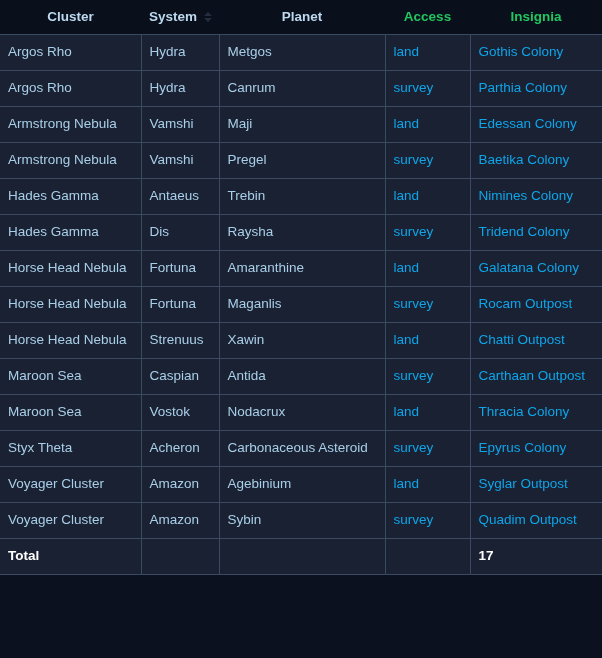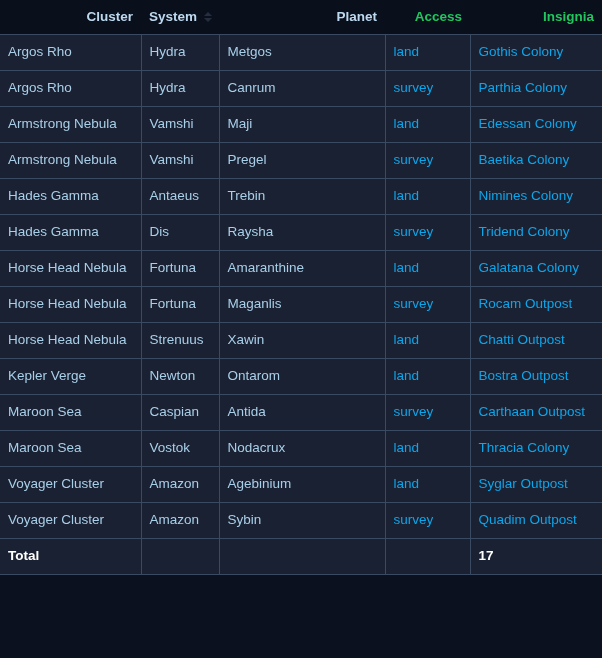--- a/index.html
+++ b/index.html
@@ -21,21 +21,21 @@
     table-layout: fixed;
     font-size: 13.5px;
   }
 
   
   thead tr {
     background: #0a0f1c;
   }
   thead th {
     background: #0a0f1c;
-    text-align: right;
+    text-align: center;
     font-weight: bold;
     font-size: 13.5px;
     padding: 9px 8px 10px 8px;
     vertical-align: middle;
     white-space: nowrap;
     border: none;
   }
   th.link-head {
     color: #bcd9ef;
   }
@@ -195,39 +195,39 @@
         <td class="cell-plain">Rocam Outpost</td>
       </tr>
       <tr>
         <td class="cell-link">Horse Head Nebula</td>
         <td class="cell-link">Strenuus</td>
         <td class="cell-link">Xawin</td>
         <td class="cell-plain">land</td>
         <td class="cell-plain">Chatti Outpost</td>
       </tr>
       <tr>
-        <td class="cell-link">Kepler Verge</td>
-        <td class="cell-link">Newton</td>
-        <td class="cell-link">Ontarom</td>
-        <td class="cell-plain">land</td>
-        <td class="cell-plain">Bostra Outpost</td>
-      </tr>
-      <tr>
         <td class="cell-link">Maroon Sea</td>
         <td class="cell-link">Caspian</td>
         <td class="cell-link">Antida</td>
         <td class="cell-plain">survey</td>
         <td class="cell-plain">Carthaan Outpost</td>
       </tr>
       <tr>
         <td class="cell-link">Maroon Sea</td>
         <td class="cell-link">Vostok</td>
         <td class="cell-link">Nodacrux</td>
         <td class="cell-plain">land</td>
         <td class="cell-plain">Thracia Colony</td>
+      </tr>
+      <tr>
+        <td class="cell-link">Styx Theta</td>
+        <td class="cell-link">Acheron</td>
+        <td class="cell-link">Carbonaceous Asteroid</td>
+        <td class="cell-plain">survey</td>
+        <td class="cell-plain">Epyrus Colony</td>
       </tr>
       <tr>
         <td class="cell-link">Voyager Cluster</td>
         <td class="cell-link">Amazon</td>
         <td class="cell-link">Agebinium</td>
         <td class="cell-plain">land</td>
         <td class="cell-plain">Syglar Outpost</td>
       </tr>
       <tr>
         <td class="cell-link">Voyager Cluster</td>

